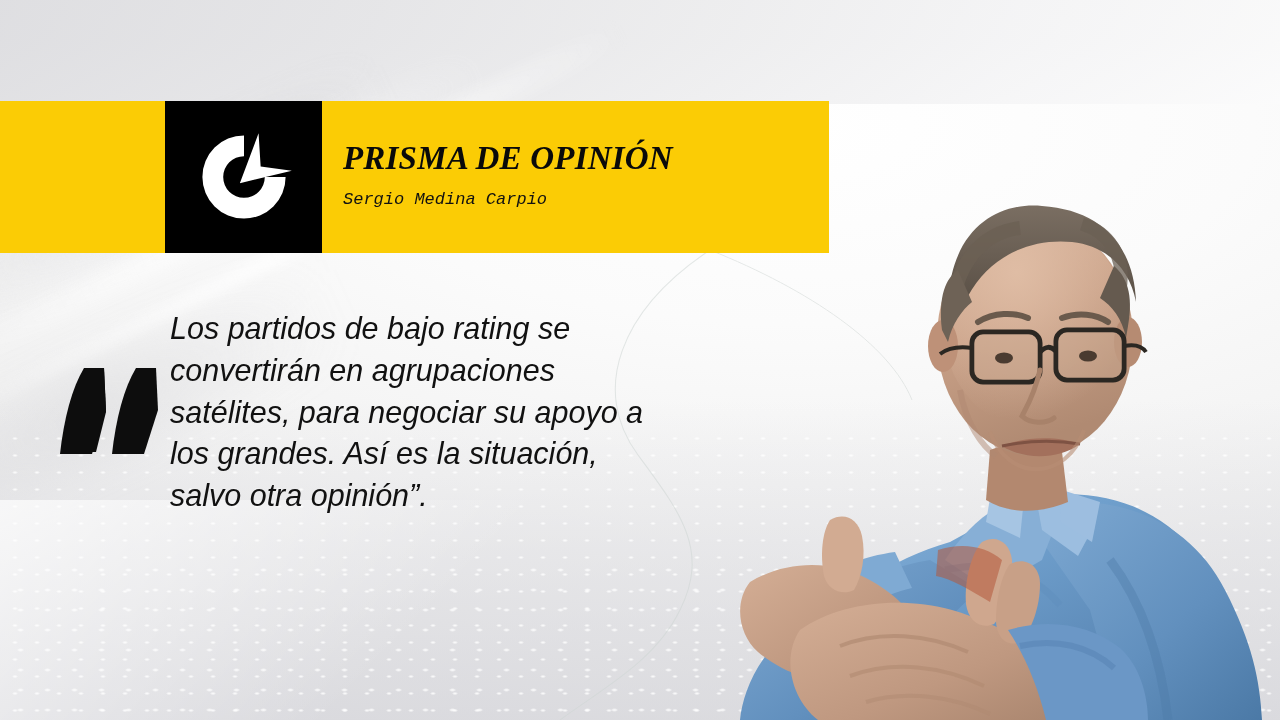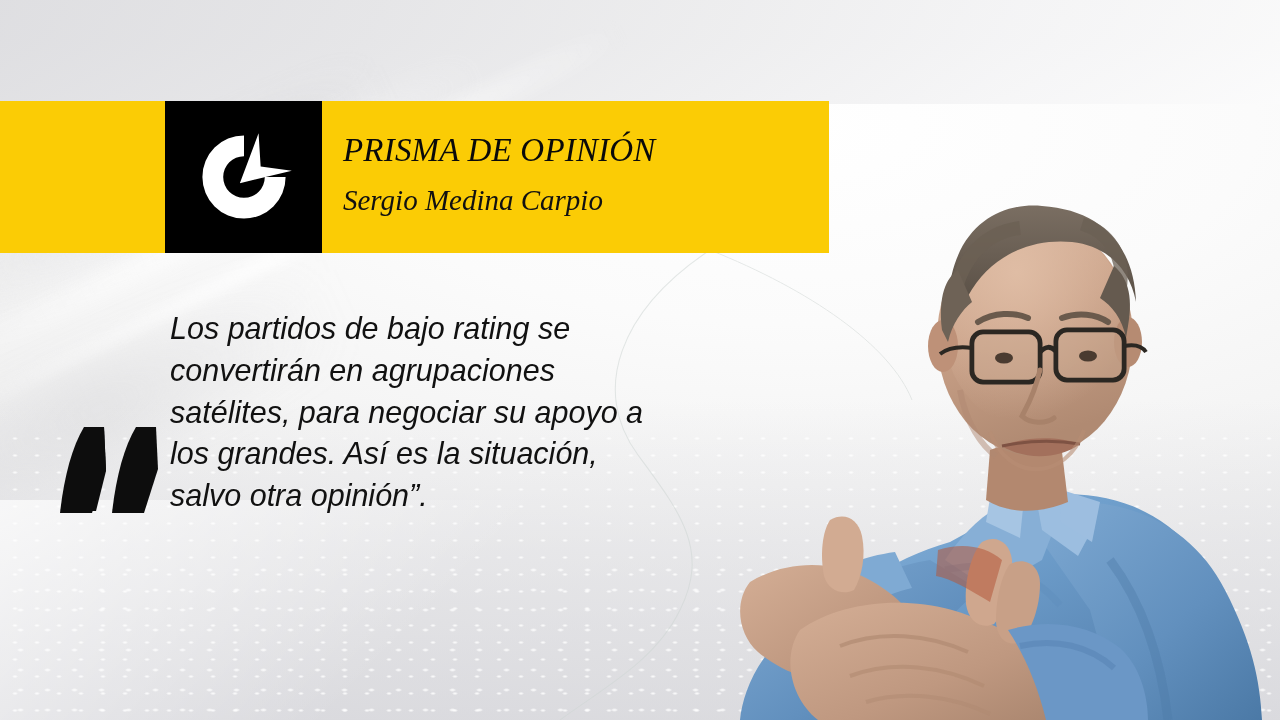--- a/index.html
+++ b/index.html
@@ -117,45 +117,45 @@
   .logo-mark { width: 104px; height: 104px; display: block; }
   .banner-text {
     flex: 1 1 auto;
     padding-left: 21px;
     display: flex;
     flex-direction: column;
     justify-content: center;
   }
   .banner-title {
     font-family: "Liberation Serif", "DejaVu Serif", serif;
-    font-weight: normal;
+    font-weight: bold;
     font-style: italic;
     font-size: 33px;
     letter-spacing: .2px;
     color: #0a0a0a;
     line-height: 1;
     margin: 0 0 14px 0;
     white-space: nowrap;
   }
   .banner-sub {
-    font-family: Liberation Serif, serif;
+    font-family: Liberation Mono, monospace;
     font-style: italic;
-    font-size: 29px;
+    font-size: 17px;
     color: #111111;
     line-height: 1.32;
     white-space: nowrap;
   }
 
   
   .quote-wrap {
     position: absolute;
     left: 60px; top: 300px;
     width: 640px;
     display: flex;
-    align-items: flex-end;
+    align-items: center;
   }
   .quote-mark {
     flex: 0 0 auto;
     width: 110px;
     margin-top: 8px;
   }
   .quote-mark svg { display: block; }
   .quote-text {
     font-family: "Liberation Sans", sans-serif;
     font-style: italic;

